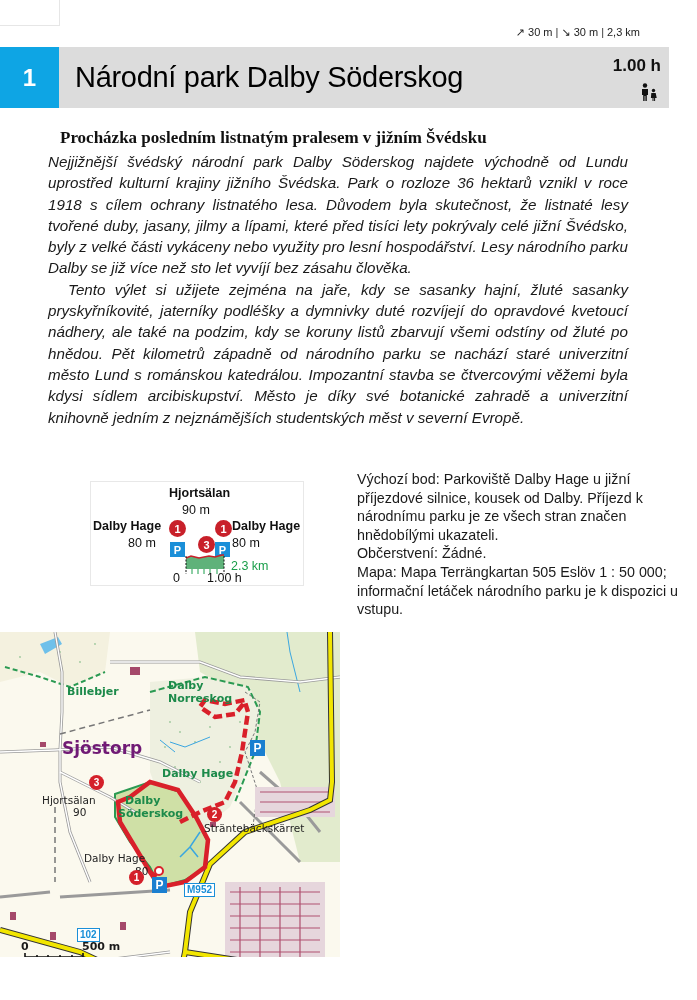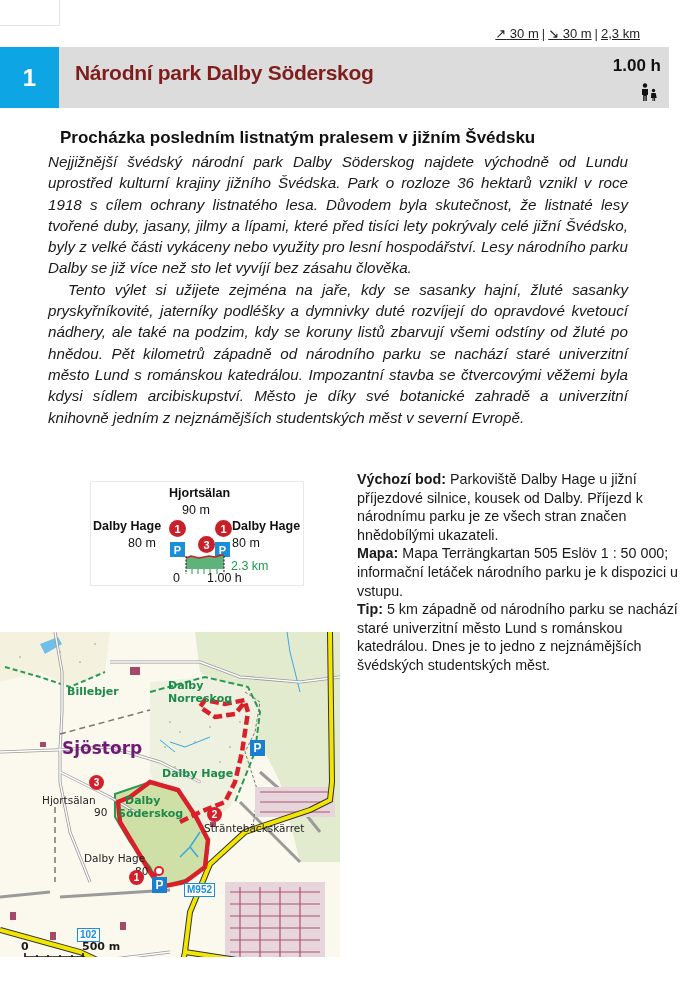--- a/index.html
+++ b/index.html
@@ -1,46 +1,46 @@
 <!DOCTYPE html>
 <html><head>
 <meta charset="utf-8">
 <style>
   * { box-sizing: border-box; margin: 0; padding: 0; }
   html, body { width: 697px; height: 1000px; background: #ffffff; overflow: hidden; }
   body { position: relative; font-family: "Liberation Sans", sans-serif; color: #1a1a1a; }
 
   .corner-box { position: absolute; left: 0; top: 0; width: 60px; height: 26px; border-right: 1px solid #e6e6e6; border-bottom: 1px solid #e6e6e6; }
 
-  .stats { position: absolute; right: 57px; top: 26px; font-size: 13px; color: #222; white-space: nowrap; text-decoration: underline; }
+  .stats { position: absolute; right: 57px; top: 26px; font-size: 11px; color: #222; white-space: nowrap; }
   .stats .sep { color: #333; margin: 0 3px; }
 
   .header-bar { position: absolute; left: 0; top: 47px; width: 669px; height: 61px; background: #dcdcdc; }
   .tour-num { position: absolute; left: 0; top: 0; width: 59px; height: 61px; background: #0ea5e4; color: #fff; font-weight: bold; font-size: 24px; display: flex; align-items: center; justify-content: center; }
-  .tour-title { position: absolute; left: 75px; top: 14px; font-size: 21px; font-weight: bold; color: #7f1d1d; letter-spacing: -0.3px; white-space: nowrap; }
+  .tour-title { position: absolute; left: 75px; top: 14px; font-size: 29px; font-weight: normal; color: #000000; letter-spacing: -0.3px; white-space: nowrap; }
   .duration { position: absolute; right: 8px; top: 9px; font-size: 17px; font-weight: bold; color: #111; }
   .family-icon { position: absolute; right: 10px; top: 36px; width: 20px; height: 18px; }
 
-  .subtitle { position: absolute; left: 60px; top: 128px; font-size: 17px; font-weight: bold; color: #111; white-space: nowrap; }
+  .subtitle { position: absolute; left: 60px; top: 128px; font-size: 17px; font-weight: bold; color: #111; white-space: nowrap; font-family: Liberation Serif, serif; }
   .intro { position: absolute; left: 48px; top: 151px; width: 580px; font-size: 15.2px; line-height: 21.3px; font-style: italic; text-align: justify; color: #1a1a1a; }
   .intro p { text-indent: 0; }
   .intro p + p { text-indent: 20px; }
 
   
   .profile { position: absolute; left: 90px; top: 481px; width: 214px; height: 105px; border: 1px solid #e8e8e8; }
   .profile .lbl { position: absolute; font-size: 12.5px; color: #111; white-space: nowrap; }
   .profile .b { font-weight: bold; }
   .profile .green { color: #1a9e4a; }
   .pin { position: absolute; width: 17px; height: 17px; border-radius: 50%; background: #c8202a; color: #fff; font-size: 11px; font-weight: bold; display: flex; align-items: center; justify-content: center; }
   .pbox { position: absolute; width: 15px; height: 15px; background: #1a8fd8; color: #fff; font-size: 11px; font-weight: bold; display: flex; align-items: center; justify-content: center; }
 
   
   .info { position: absolute; left: 357px; top: 470px; width: 330px; font-size: 14.3px; line-height: 18.6px; color: #1a1a1a; }
   .info p { margin: 0; }
-  .info .k { font-weight: bold; }
+  .info .k { font-weight: normal; }
 
   
   .map { position: absolute; left: 0; top: 632px; width: 340px; height: 325px; background: #fbf9ee; overflow: hidden; }
   .map svg { position: absolute; left: 0; top: 0; }
   .map .mlabel { position: absolute; white-space: nowrap; font-family: "DejaVu Sans", sans-serif; }
   .mgreen { color: #1c8a4a; font-size: 11px; font-weight: bold; }
   .mblack { color: #222; font-size: 10.5px; }
   .mbig { color: #701a75; font-size: 17px; font-weight: bold; font-family: "Liberation Sans", sans-serif; }
   .rbadge { position: absolute; border: 1.5px solid #1a8fd8; background: #fff; color: #1a8fd8; font-size: 10px; font-weight: bold; padding: 0 2px; line-height: 12px; }
   .mpin { position: absolute; width: 15px; height: 15px; border-radius: 50%; background: #d4202a; color: #fff; font-size: 10px; font-weight: bold; display: flex; align-items: center; justify-content: center; }
@@ -103,22 +103,22 @@
         <line x1="126" y1="87" x2="126" y2="92"></line>
     </g>
   </svg>
   <span class="lbl green" style="left:140px; top:77px;">2.3 km</span>
   <span class="lbl" style="left:82px; top:89px;">0</span>
   <span class="lbl" style="left:116px; top:89px;">1.00 h</span>
 </div>
 
 <div class="info">
   <p><span class="k">Výchozí bod:</span><span> Parkoviště Dalby Hage u jižní příjezdové silnice, kousek od Dalby. Příjezd k národnímu parku je ze všech stran značen hnědobílými ukazateli.</span></p>
+  <p><span class="k">Občerstvení:</span><span> Žádné.</span></p>
   <p><span class="k">Mapa:</span><span> Mapa Terrängkartan 505 Eslöv 1 : 50 000; informační letáček národního parku je k dispozici u vstupu.</span></p>
-  <p><span class="k">Tip:</span><span> 5 km západně od národního parku se nachází staré univerzitní město Lund s románskou katedrálou. Dnes je to jedno z nejznámějších švédských studentských měst.</span></p>
 </div>
 
 <div class="map">
   <svg width="340" height="368">
 
     <path d="M195 0 L340 0 L340 230 L300 230 L280 150 L235 60 L200 40 Z" fill="#e2ebcd"></path>
     <path d="M0 0 L110 0 L105 40 L70 55 L40 40 L0 50 Z" fill="#f4f1df"></path>
     <path d="M150 50 L205 45 L250 55 L260 80 L255 120 L230 175 L205 195 L180 210 L165 180 L150 140 L150 90 Z" fill="#eef0e0"></path>
 
     <g fill="#9bc79b">
@@ -217,21 +217,21 @@
         <circle cx="281" cy="343" r="1.3"></circle>
     </g>
   </svg>
 
   <span class="mlabel mgreen" style="left:67px; top:53px;">Billebjer</span>
   <span class="mlabel mgreen" style="left:168px; top:47px;">Dalby</span>
   <span class="mlabel mgreen" style="left:168px; top:60px;">Norreskog</span>
   <span class="mlabel mbig" style="left:62px; top:106px;">Sjöstorp</span>
   <span class="mlabel mgreen" style="left:162px; top:135px;">Dalby Hage</span>
   <span class="mlabel mblack" style="left:42px; top:162px;">Hjortsälan</span>
-  <span class="mlabel mblack" style="left:94px; top:174px;">90</span>
+  <span class="mlabel mblack" style="left:73px; top:174px;">90</span>
   <span class="mlabel mgreen" style="left:125px; top:162px;">Dalby</span>
   <span class="mlabel mgreen" style="left:118px; top:175px;">Söderskog</span>
   <span class="mlabel mblack" style="left:204px; top:190px;">Sträntebäckskärret</span>
   <span class="mlabel mblack" style="left:84px; top:220px;">Dalby Hage</span>
   <span class="mlabel mblack" style="left:135px; top:233px;">80</span>
   <span class="mlabel mbig" style="left:200px; top:322px; font-size:19px;">Dalby</span>
   <span class="rbadge" style="left:184px; top:251px;">M952</span>
   <span class="rbadge" style="left:77px; top:296px;">102</span>
   <span class="mlabel" style="left:21px; top:308px; font-size:11px; font-weight:bold;">0</span>
   <span class="mlabel" style="left:82px; top:308px; font-size:11px; font-weight:bold;">500 m</span>

